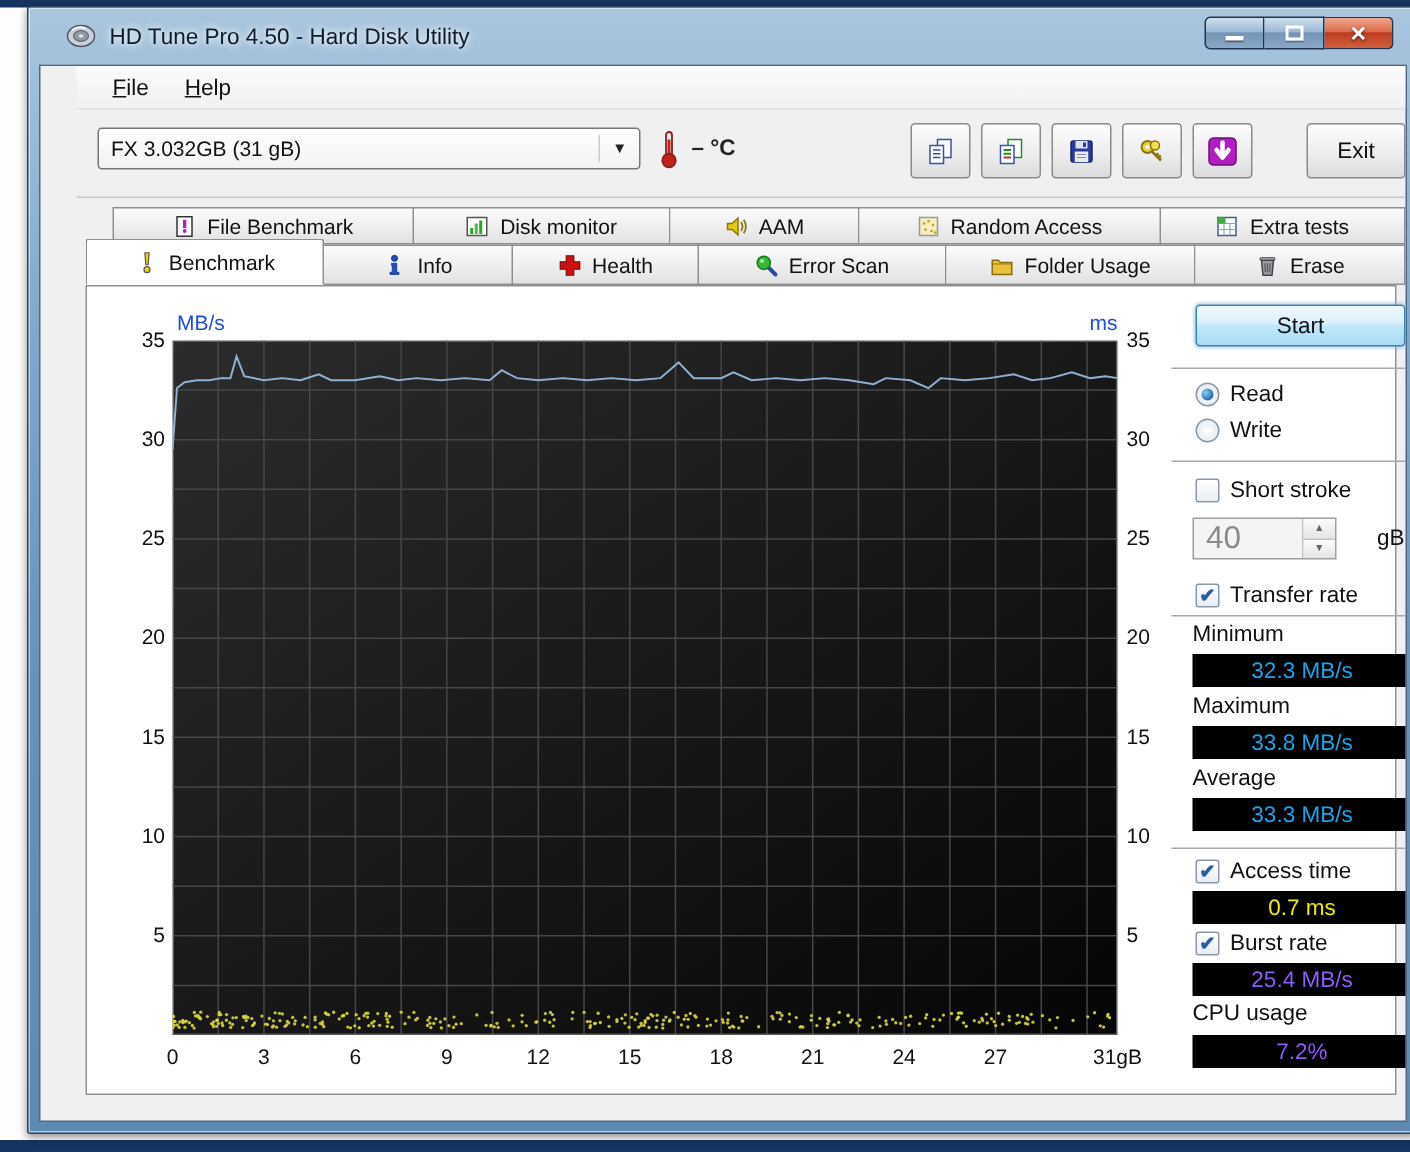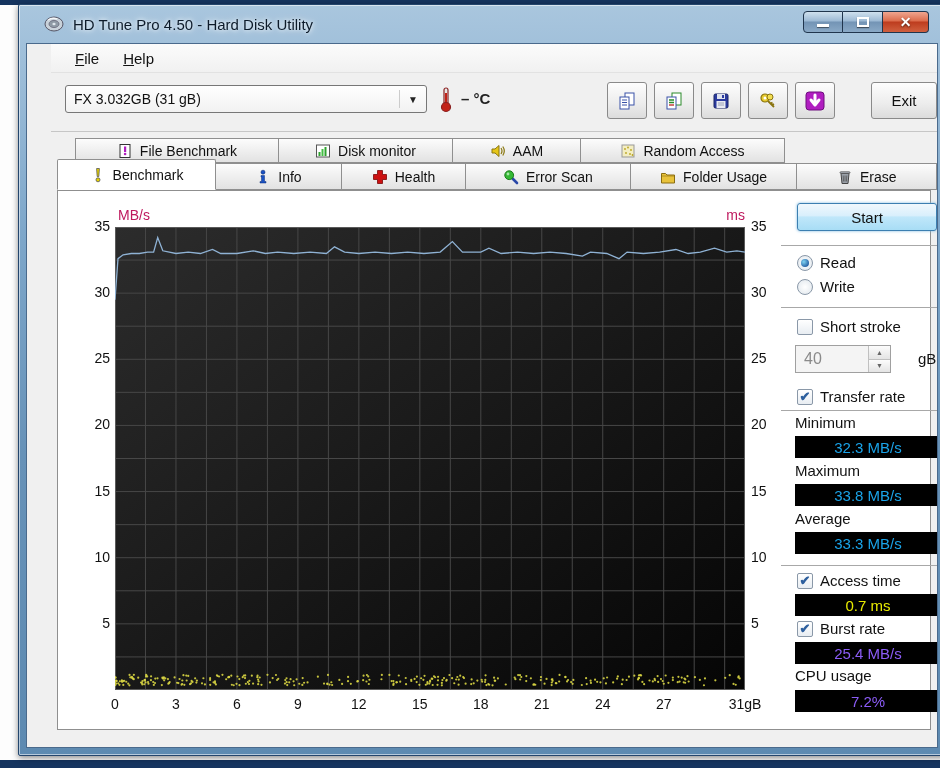--- a/index.html
+++ b/index.html
@@ -53,21 +53,21 @@
     background:linear-gradient(#fcfcfc,#e2e2e2);border:1px solid #8f8f8f;border-left:none;}
   .tab:first-child{border-left:1px solid #8f8f8f;}
   .tab.active{background:#fff;border-bottom:1px solid #fff;height:31px;margin-top:-4px;border-radius:2px 2px 0 0;z-index:3;}
   .tab .ticon{width:16px;height:16px;flex:0 0 auto;}
 
   
   .content{position:relative;margin:0 6px 6px 6px;height:540px;background:#fff;border:1px solid #8f8f8f;border-top:1px solid #8f8f8f;}
 
   
   .chart-wrap{position:absolute;left:0;top:0;width:723px;height:538px;}
-  .axis-unit{position:absolute;top:16px;font-size:14px;color:#be185d;}
+  .axis-unit{position:absolute;top:16px;font-size:14px;color:#1d4ed8;}
   .axis-unit.left{left:60px;}
   .axis-unit.right{left:663px;text-align:right;width:24px;}
   #plot{position:absolute;left:57px;top:36px;}
   .tick{position:absolute;font-size:14px;color:#111;}
   .tick.yl{width:34px;text-align:right;left:18px;}
   .tick.yr{width:34px;text-align:left;left:693px;}
   .tick.xb{width:44px;text-align:center;top:505px;}
 
   
   .side{position:absolute;left:723px;top:0;width:180px;height:538px;}
@@ -75,21 +75,21 @@
   .start-btn{position:absolute;left:16px;top:12px;width:140px;height:28px;border:1px solid #3c7fb1;border-radius:3px;
     background:linear-gradient(#f0f8fd,#d9effc 45%,#c0e7fa 50%,#a8ddf5);box-shadow:0 0 3px #7ab8e0;
     font-size:15px;color:#111;display:flex;align-items:center;justify-content:center;}
   .opt-row{position:absolute;display:flex;align-items:center;gap:7px;font-size:15px;color:#111;}
   .radio{width:16px;height:16px;border-radius:50%;border:1px solid #8a98a8;background:radial-gradient(#fff,#dfe6ec);position:relative;flex:0 0 auto;}
   .radio.on::after{content:"";position:absolute;left:3px;top:3px;width:8px;height:8px;border-radius:50%;
     background:radial-gradient(circle at 35% 35%,#7fd3f2,#2c67a8 70%);}
   .cb{width:16px;height:16px;border:1px solid #8a98a8;border-radius:2px;background:linear-gradient(#fff,#e8edf2);
     display:flex;align-items:center;justify-content:center;font-size:13px;font-weight:bold;color:#2d5f9e;flex:0 0 auto;}
   .spinner{position:absolute;left:14px;top:154px;width:96px;height:28px;border:1px solid #a0a0a0;background:#f4f4f4;display:flex;}
-  .spin-val{flex:1;font-size:16px;color:#8a8a8a;display:flex;align-items:center;padding-left:8px;}
+  .spin-val{flex:1;font-size:21px;color:#8a8a8a;display:flex;align-items:center;padding-left:8px;}
   .spin-btns{width:22px;display:flex;flex-direction:column;border-left:1px solid #c0c0c0;}
   .spin-btns div{flex:1;display:flex;align-items:center;justify-content:center;font-size:7px;color:#666;background:linear-gradient(#fcfcfc,#e4e4e4);}
   .spin-btns div:first-child{border-bottom:1px solid #c0c0c0;}
   .unit-gb{position:absolute;left:137px;top:159px;font-size:15px;color:#111;}
   .stat-label{position:absolute;left:14px;font-size:15px;color:#111;}
   .stat-box{position:absolute;left:14px;width:146px;height:22px;background:#000;display:flex;align-items:center;justify-content:center;
     font-size:15px;font-weight:normal;}
   .v-blue{color:#1aa3e8;}
   .v-yellow{color:#e8ea00;}
   .v-white{color:#8b5cf6;}
@@ -216,20 +216,28 @@
           <svg class="ticon" viewBox="0 0 16 16">
             <rect x="2" y="2" width="12" height="12" fill="#f4eec2" stroke="#999"></rect>
             <circle cx="5" cy="6" r="0.9" fill="#b9a425"></circle>
               <circle cx="8" cy="4.5" r="0.9" fill="#b9a425"></circle>
             <circle cx="11" cy="7" r="0.9" fill="#b9a425"></circle>
               <circle cx="6" cy="10" r="0.9" fill="#b9a425"></circle>
             <circle cx="10" cy="11" r="0.9" fill="#b9a425"></circle>
               <circle cx="12.5" cy="12" r="0.9" fill="#b9a425"></circle>
           </svg>
           <span>Random Access</span>
+        </div>
+        <div class="tab" style="width:166px">
+          <svg class="ticon" viewBox="0 0 16 16">
+            <rect x="2" y="2" width="12" height="12" fill="#fff" stroke="#445a8a"></rect>
+            <path d="M2 6h12 M6 6v8 M10 6v8 M2 10h12" stroke="#8aa" stroke-width="0.8"></path>
+            <rect x="2" y="2" width="5" height="4" fill="#3fae3f"></rect>
+          </svg>
+          <span>Extra tests</span>
         </div>
       </div>
 
       <div class="tabs2">
         <div class="tab active" style="width:164px">
           <svg class="ticon" viewBox="0 0 16 16">
             <polygon points="6.6,1.5 9.4,1.5 8.8,9.5 7.2,9.5" fill="#e8d400" stroke="#555" stroke-width="0.8"></polygon>
             <circle cx="8" cy="12.8" r="2" fill="#e8d400" stroke="#555" stroke-width="0.8"></circle>
           </svg>
           <span>Benchmark</span>

